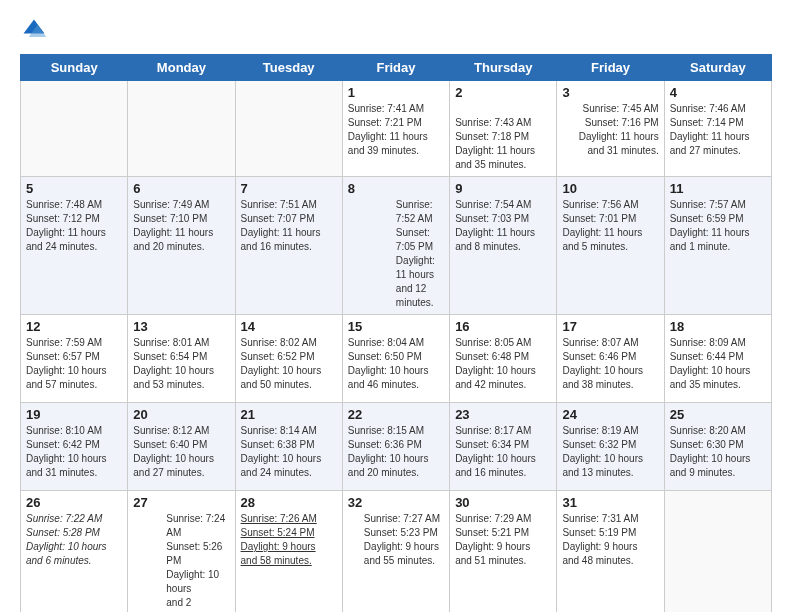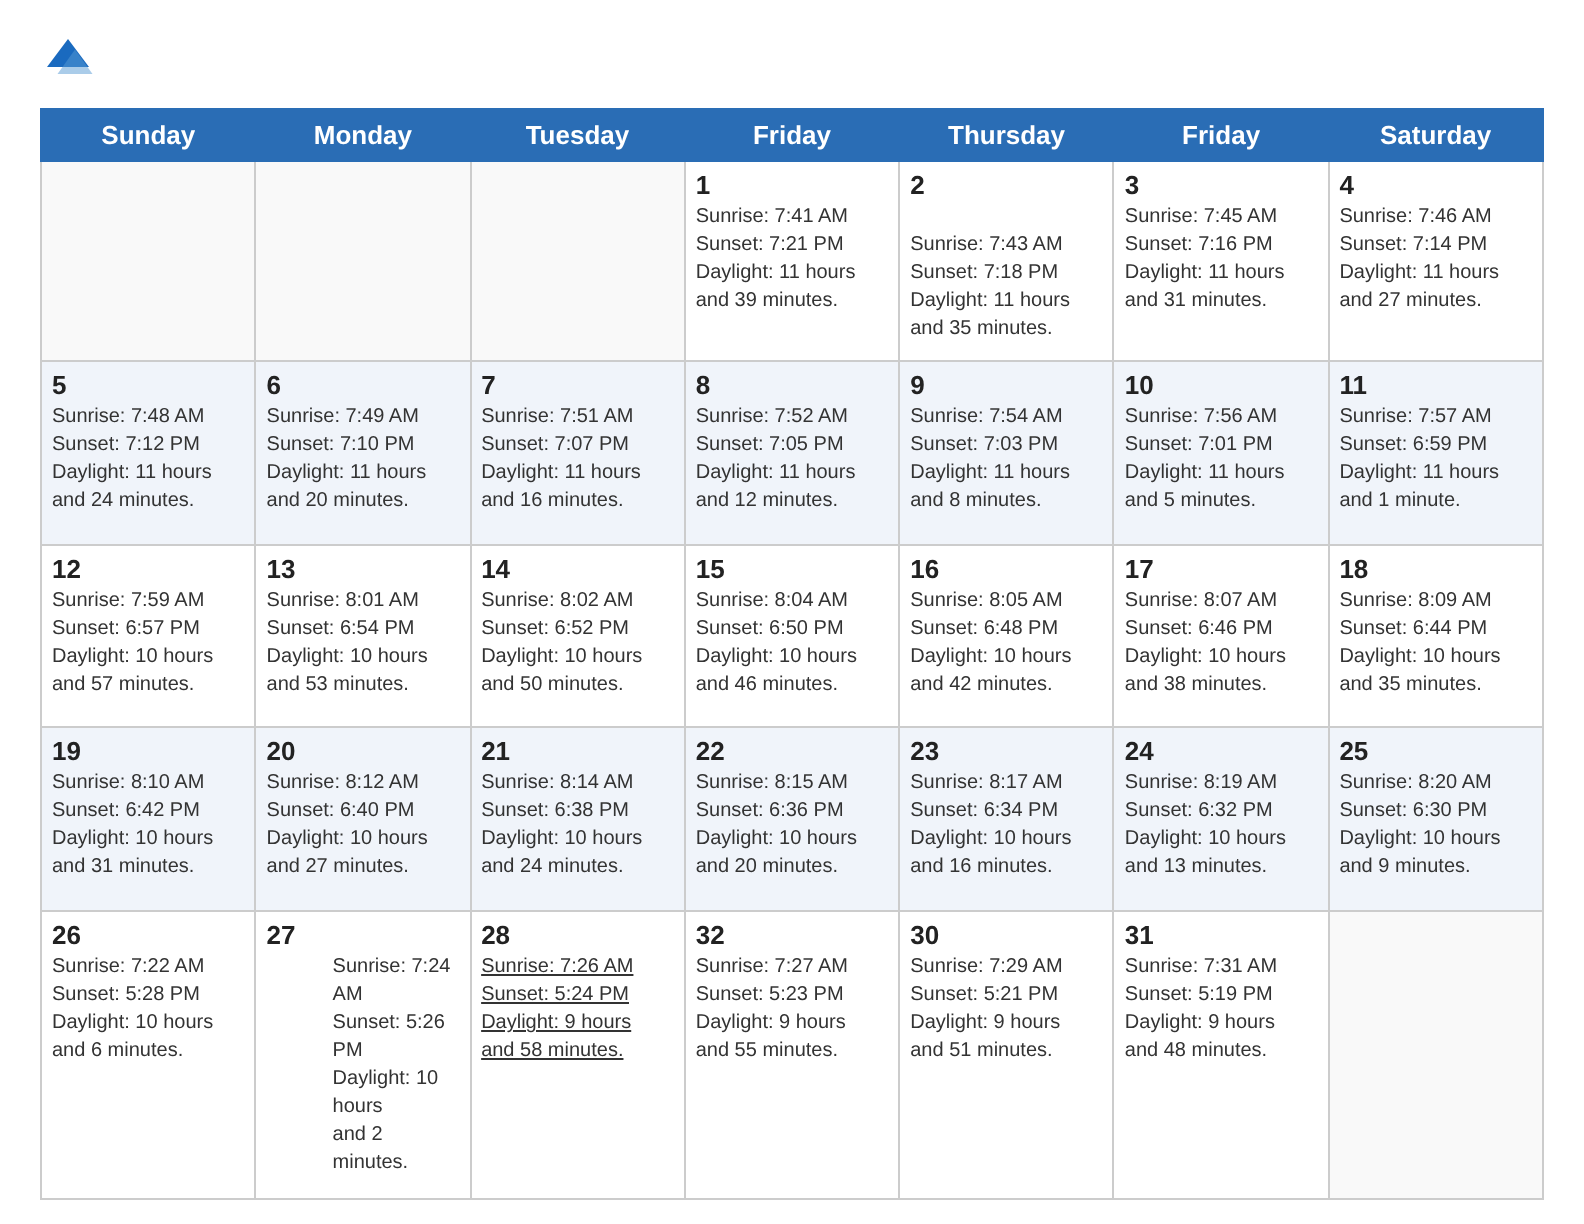--- a/index.html
+++ b/index.html
@@ -142,21 +142,21 @@
           </td>
           <td>
             <span class="day-number">2</span>
             <div class="day-info" style="white-space: pre-line; margin-top: 16px;">Sunrise: 7:43 AM
 Sunset: 7:18 PM
 Daylight: 11 hours
 and 35 minutes.</div>
           </td>
           <td>
             <span class="day-number">3</span>
-            <div class="day-info" style="white-space: pre-line;">Sunrise: 7:45 AM
+            <div class="day-info" style="white-space: pre-line; text-align: right;">Sunrise: 7:45 AM
 Sunset: 7:16 PM
 Daylight: 11 hours
 and 31 minutes.</div>
           </td>
           <td>
             <span class="day-number">4</span>
             <div class="day-info" style="white-space: pre-line;">Sunrise: 7:46 AM
 Sunset: 7:14 PM
 Daylight: 11 hours
 and 27 minutes.</div>
@@ -179,21 +179,21 @@
           </td>
           <td>
             <span class="day-number">7</span>
             <div class="day-info" style="white-space: pre-line;">Sunrise: 7:51 AM
 Sunset: 7:07 PM
 Daylight: 11 hours
 and 16 minutes.</div>
           </td>
           <td>
             <span class="day-number">8</span>
-            <div class="day-info" style="white-space: pre-line;">Sunrise: 7:52 AM
+            <div class="day-info" style="white-space: pre-line; margin-left: 48px;">Sunrise: 7:52 AM
 Sunset: 7:05 PM
 Daylight: 11 hours
 and 12 minutes.</div>
           </td>
           <td>
             <span class="day-number">9</span>
             <div class="day-info" style="white-space: pre-line;">Sunrise: 7:54 AM
 Sunset: 7:03 PM
 Daylight: 11 hours
 and 8 minutes.</div>
@@ -311,42 +311,42 @@
             <span class="day-number">25</span>
             <div class="day-info" style="white-space: pre-line;">Sunrise: 8:20 AM
 Sunset: 6:30 PM
 Daylight: 10 hours
 and 9 minutes.</div>
           </td>
         </tr>
         <tr>
           <td>
             <span class="day-number">26</span>
-            <div class="day-info" style="white-space: pre-line;">Sunrise: 7:22 AM
+            <div class="day-info" style="white-space: pre-line; font-style: italic;">Sunrise: 7:22 AM
 Sunset: 5:28 PM
 Daylight: 10 hours
 and 6 minutes.</div>
           </td>
           <td>
             <span class="day-number">27</span>
             <div class="day-info" style="white-space: pre-line; margin-left: 33px;">Sunrise: 7:24 AM
 Sunset: 5:26 PM
 Daylight: 10 hours
 and 2 minutes.</div>
           </td>
           <td>
             <span class="day-number">28</span>
             <div class="day-info" style="white-space: pre-line; text-decoration: underline;">Sunrise: 7:26 AM
 Sunset: 5:24 PM
 Daylight: 9 hours
 and 58 minutes.</div>
           </td>
           <td>
             <span class="day-number">32</span>
-            <div class="day-info" style="white-space: pre-line;">Sunrise: 7:27 AM
+            <div class="day-info" style="white-space: pre-line; margin-left: 16px;">Sunrise: 7:27 AM
 Sunset: 5:23 PM
 Daylight: 9 hours
 and 55 minutes.</div>
           </td>
           <td>
             <span class="day-number">30</span>
             <div class="day-info" style="white-space: pre-line;">Sunrise: 7:29 AM
 Sunset: 5:21 PM
 Daylight: 9 hours
 and 51 minutes.</div>

